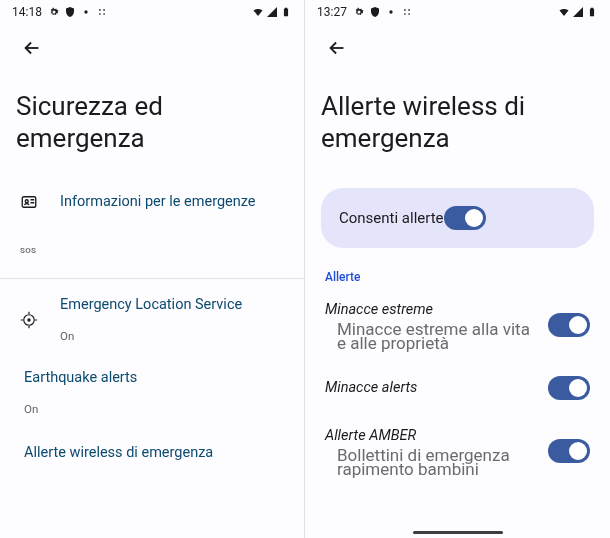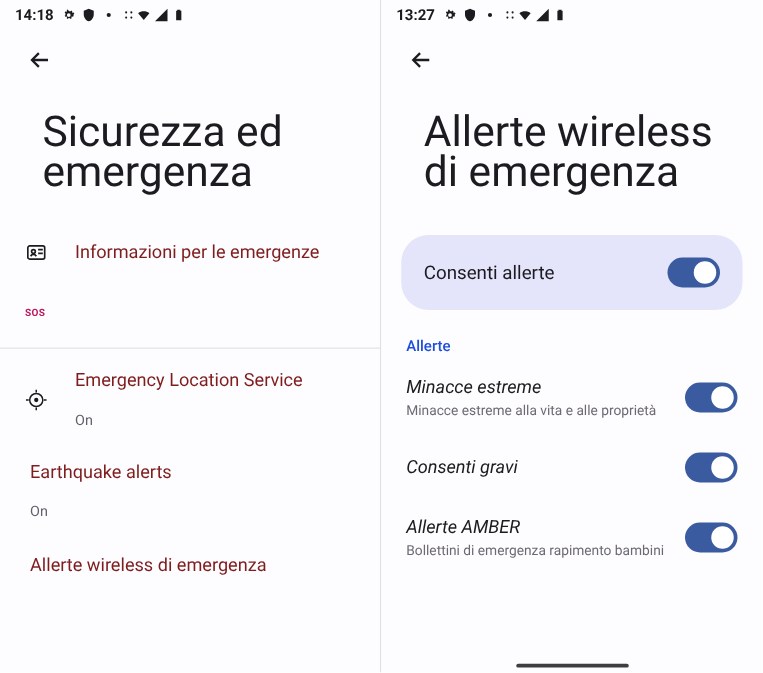--- a/index.html
+++ b/index.html
@@ -1,44 +1,44 @@
 <!DOCTYPE html>
 <html><head>
 <meta charset="utf-8">
 <style>
   * { box-sizing: border-box; margin: 0; padding: 0; }
   html, body { width: 610px; height: 538px; font-family: Roboto, Arial, sans-serif; background: #fff; color: #1c1b1f; }
   .container { display: flex; width: 610px; height: 538px; }
   .phone { width: 305px; height: 538px; background: #fdfcff; position: relative; overflow: hidden; border-right: 0.5px solid #e0e0e0; }
   .phone:last-child { border-right: none; }
-  .status-bar { height: 24px; display: flex; justify-content: flex-start; align-items: center; padding: 0 12px; font-size: 12px; font-weight: 700; color: #1c1b1f; }
+  .status-bar { height: 24px; display: flex; justify-content: space-between; align-items: center; padding: 0 12px; font-size: 12px; font-weight: 400; color: #1c1b1f; }
   .status-left { display: flex; align-items: center; gap: 6px; }
   .status-right { display: flex; align-items: center; gap: 2px; }
   .status-icons { display: flex; gap: 4px; align-items: center; }
   .s-ico { width: 12px; height: 12px; display: inline-flex; align-items: center; justify-content: center; }
   .back-area { height: 48px; display: flex; align-items: center; padding: 0 12px; }
   .back-btn { width: 40px; height: 40px; display: flex; align-items: center; justify-content: center; border-radius: 20px; cursor: pointer; }
-  .title { font-size: 34px; font-weight: 400; line-height: 32px; padding: 18px 20px 24px 34px; color: #1c1b1f; }
+  .title { font-size: 26px; font-weight: 400; line-height: 32px; padding: 18px 20px 24px 16px; color: #1c1b1f; }
   .list { padding: 0 0 0 0; }
   .row { display: flex; align-items: center; padding: 12px 20px; min-height: 48px; cursor: pointer; }
-  .row .icon-slot { width: 40px; flex-shrink: 0; display: flex; align-items: center; justify-content: flex-start; color: #be185d; }
+  .row .icon-slot { width: 40px; flex-shrink: 0; display: flex; align-items: center; justify-content: flex-start; color: #737373; }
   .row .text-slot { flex: 1; }
-  .row .primary { font-size: 14.5px; color: #7f1d1d; line-height: 20px; }
+  .row .primary { font-size: 14.5px; color: #0c4a6e; line-height: 20px; }
   .row .secondary { font-size: 11.5px; color: #49454f; opacity: 0.85; line-height: 16px; margin-top: 13px; }
   .row.no-icon { padding-left: 24px; }
   .divider { height: 1px; background: #e4e1e6; margin: 4px 0; }
   .content { height: calc(538px - 24px); overflow: hidden; }
   
-  .master-card { margin: 10px 16px 14px 16px; background: #e4e4fb; border-radius: 22px; padding: 18px 18px; display: flex; align-items: center; justify-content: space-between; cursor: pointer; }
+  .master-card { margin: 10px 16px 14px 16px; background: #e4e4fb; border-radius: 22px; padding: 18px 18px; display: flex; align-items: center; justify-content: flex-start; cursor: pointer; }
   .master-card .label { font-size: 15px; color: #1c1b1f; }
   .section-label { font-size: 12px; color: #1d4ed8; padding: 8px 20px 6px 20px; font-weight: 500; }
   .row2 { display: flex; align-items: center; justify-content: space-between; padding: 10px 20px; min-height: 56px; cursor: pointer; }
   .row2 .t { flex: 1; padding-right: 10px; }
   .row2 .p { font-size: 14.5px; color: #1c1b1f; line-height: 20px; font-style: italic; }
-  .row2 .s { font-size: 11px; color: #49454f; opacity: 0.8; line-height: 14px; margin-top: 2px; }
+  .row2 .s { font-size: 17px; color: #49454f; opacity: 0.8; line-height: 14px; margin-top: 2px; margin-left: 12px; }
   .switch { width: 42px; height: 24px; border-radius: 12px; background: #3a5ba0; position: relative; flex-shrink: 0; }
   .switch .knob { width: 18px; height: 18px; border-radius: 9px; background: #fff; position: absolute; top: 3px; right: 3px; }
   .nav-handle { position: absolute; bottom: 4px; left: 50%; transform: translateX(-50%); width: 90px; height: 3px; border-radius: 2px; background: #1c1b1f; opacity: 0.85; }
 </style>
 </head>
 <body>
 
 <div class="container">
 
   <div class="phone">
@@ -220,21 +220,21 @@
           <div class="p">Minacce estreme</div>
           <div class="s">Minacce estreme alla vita e alle proprietà</div>
         </div>
         <div class="switch">
             <div class="knob"></div>
           </div>
       </div>
 
       <div class="row2">
         <div class="t">
-          <div class="p">Consenti gravi</div>
+          <div class="p">Minacce alerts</div>
         </div>
         <div class="switch">
             <div class="knob"></div>
           </div>
       </div>
 
       <div class="row2">
         <div class="t">
           <div class="p">Allerte AMBER</div>
           <div class="s">Bollettini di emergenza rapimento bambini</div>

